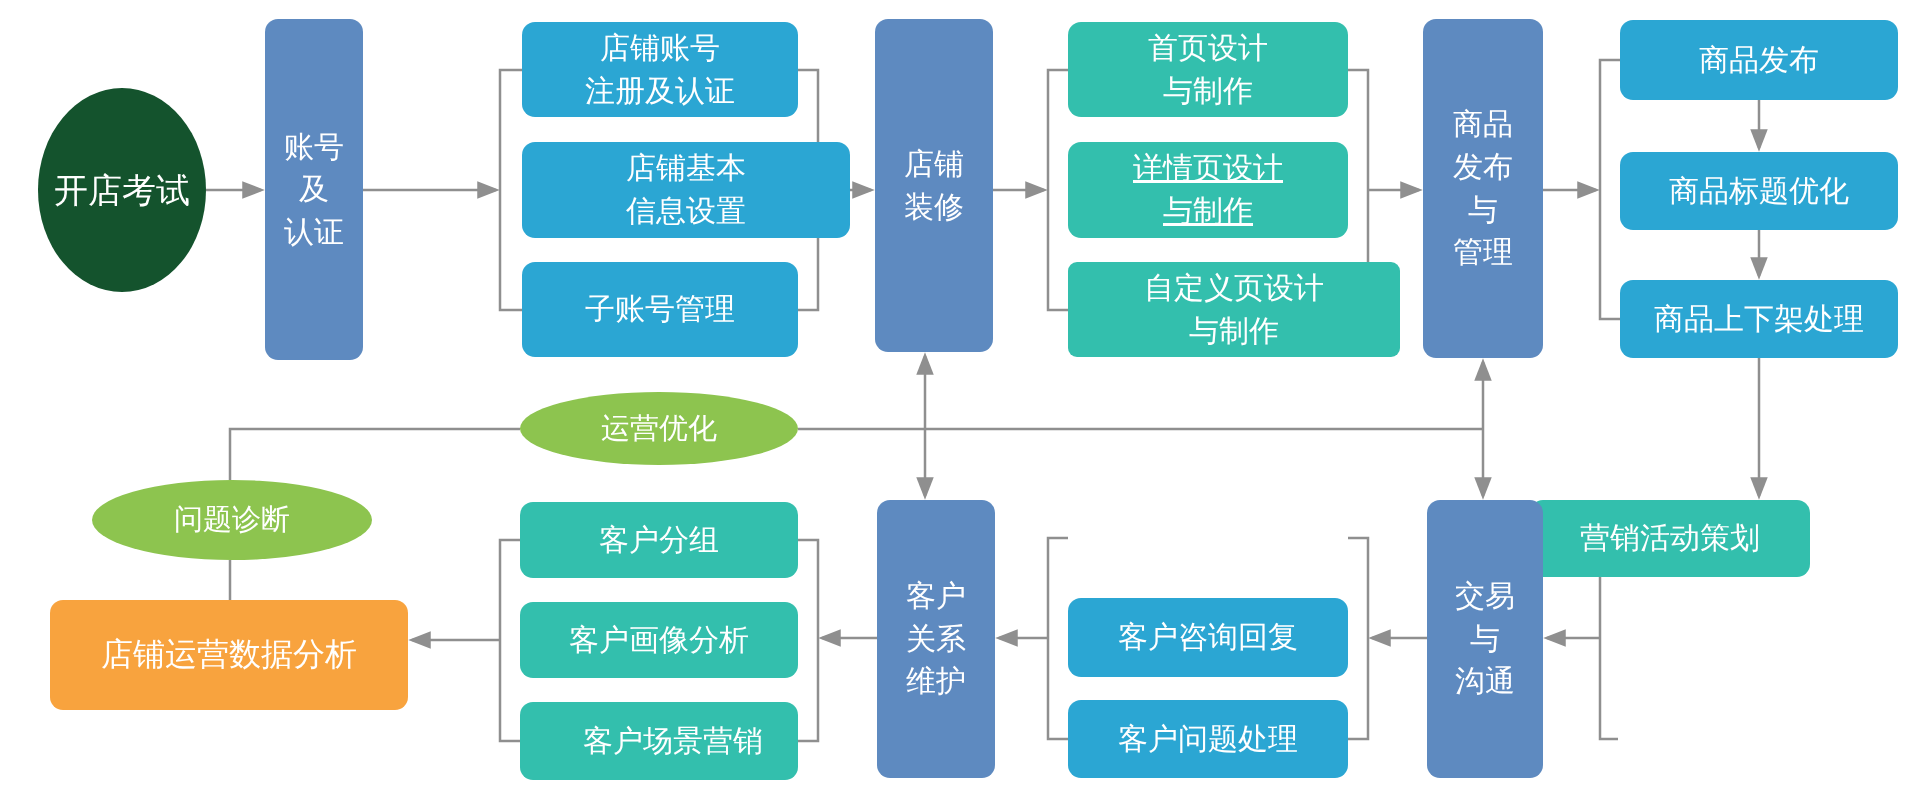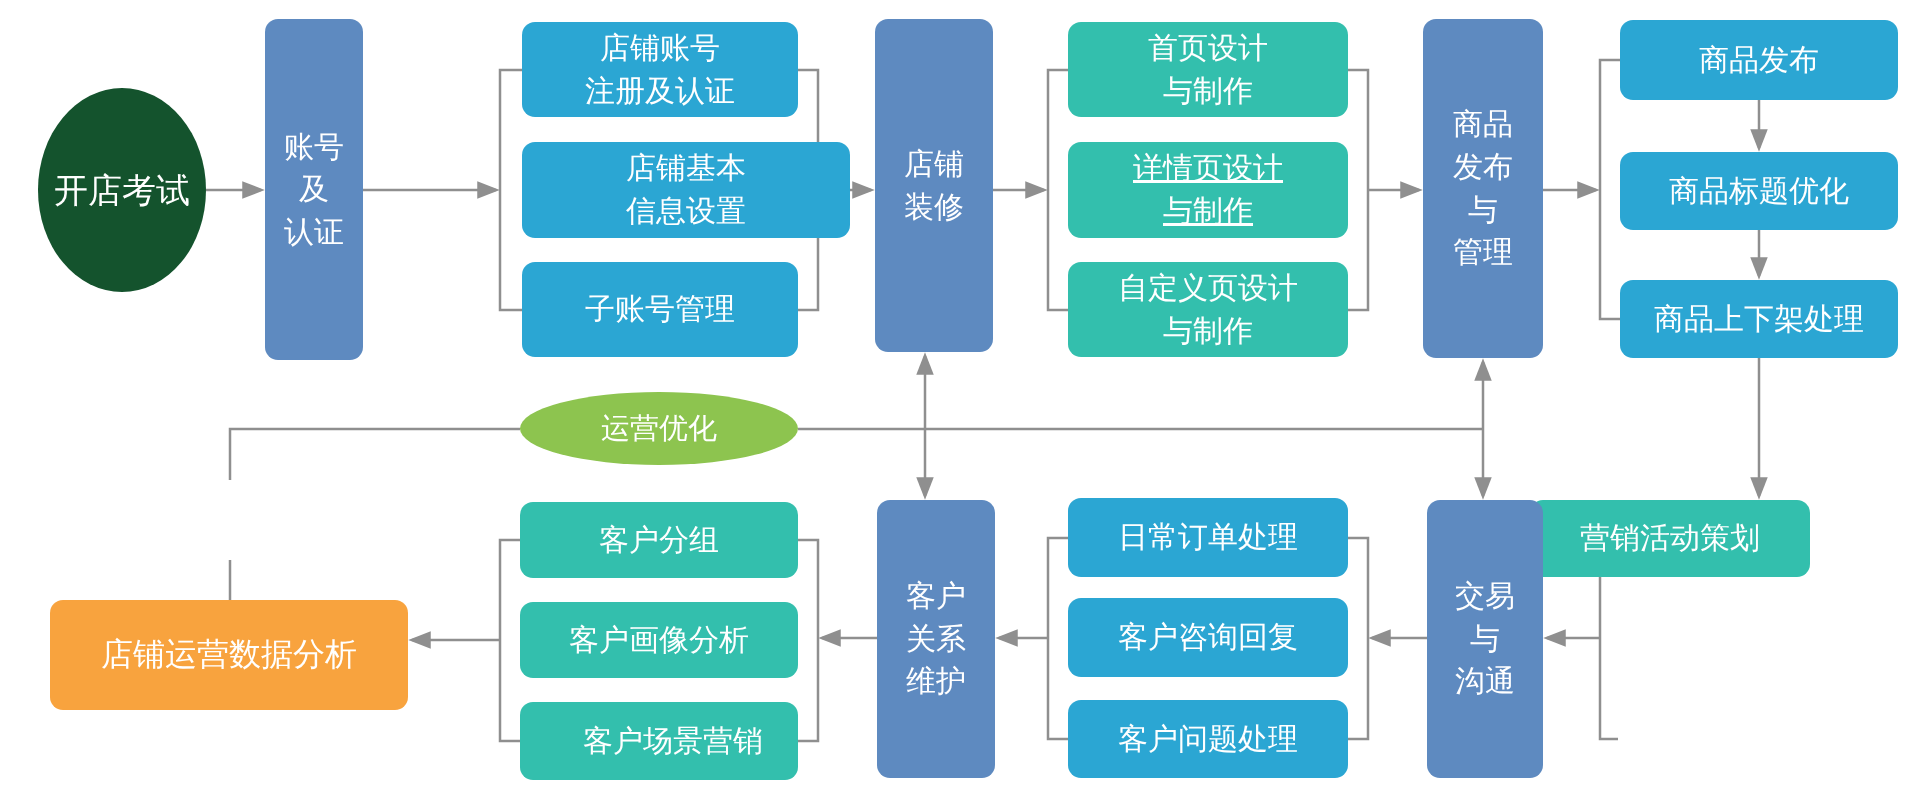--- a/index.html
+++ b/index.html
@@ -93,55 +93,55 @@
 
   <div class="node" style="left: 875px; top: 19px; width: 118px; height: 333px; background-color: rgb(94, 138, 192);">店铺
 装修</div>
 
   <div class="node" style="left: 1068px; top: 22px; width: 280px; height: 95px; background-color: rgb(51, 191, 173);">首页设计
 与制作</div>
 
   <div class="node" style="left: 1068px; top: 142px; width: 280px; height: 96px; background-color: rgb(51, 191, 173); text-decoration: underline;">详情页设计
 与制作</div>
 
-  <div class="node" style="left: 1068px; top: 262px; width: 280px; height: 95px; background-color: rgb(51, 191, 173);">自定义页设计
+  <div class="node" style="left: 1068px; top: 262px; width: 332px; height: 95px; background-color: rgb(51, 191, 173); border-radius: 9px;">自定义页设计
 与制作</div>
 
   <div class="node" style="left: 1423px; top: 19px; width: 120px; height: 339px; background-color: rgb(94, 138, 192); text-align: center;">商品
 发布
 与
 管理</div>
 
   <div class="node" style="left: 1620px; top: 20px; width: 278px; height: 80px; background-color: rgb(43, 166, 211);">商品发布</div>
 
   <div class="node" style="left: 1620px; top: 152px; width: 278px; height: 78px; background-color: rgb(43, 166, 211);">商品标题优化</div>
 
   <div class="node" style="left: 1620px; top: 280px; width: 278px; height: 78px; background-color: rgb(43, 166, 211);">商品上下架处理</div>
 
   <div class="node" style="left: 1530px; top: 500px; width: 280px; height: 77px; background-color: rgb(51, 191, 173);">营销活动策划</div>
 
 
   <div class="node" style="left: 1427px; top: 500px; width: 116px; height: 278px; background-color: rgb(94, 138, 192);">交易
 与
 沟通</div>
 
-  <div class="node" style="left: 1068px; top: 498px; width: 280px; height: 79px; background-color: rgb(43, 166, 211);">日常订单处理</div>
 
   <div class="node" style="left: 1068px; top: 598px; width: 280px; height: 79px; background-color: rgb(43, 166, 211);">客户咨询回复</div>
 
   <div class="node" style="left: 1068px; top: 700px; width: 280px; height: 78px; background-color: rgb(43, 166, 211);">客户问题处理</div>
 
   <div class="node" style="left: 877px; top: 500px; width: 118px; height: 278px; background-color: rgb(94, 138, 192);">客户
 关系
 维护</div>
 
   <div class="node" style="left: 520px; top: 502px; width: 278px; height: 76px; background-color: rgb(51, 191, 173);">客户分组</div>
 
   <div class="node" style="left: 520px; top: 602px; width: 278px; height: 76px; background-color: rgb(51, 191, 173);">客户画像分析</div>
 
   <div class="node" style="left: 520px; top: 702px; width: 278px; height: 78px; background-color: rgb(51, 191, 173); padding-left: 28px;">客户场景营销</div>
 
   <div class="node ellipse" style="left: 520px; top: 392px; width: 278px; height: 73px; background-color: rgb(141, 196, 79);">运营优化</div>
 
+  <div class="node ellipse" style="left: 92px; top: 480px; width: 280px; height: 80px; background-color: rgb(141, 196, 79);">问题诊断</div>
 
   <div class="node orange-box" style="left: 50px; top: 600px; width: 358px; height: 110px; background-color: rgb(248, 163, 62);">店铺运营数据分析</div>
 
 </div>
 
 </body></html>

